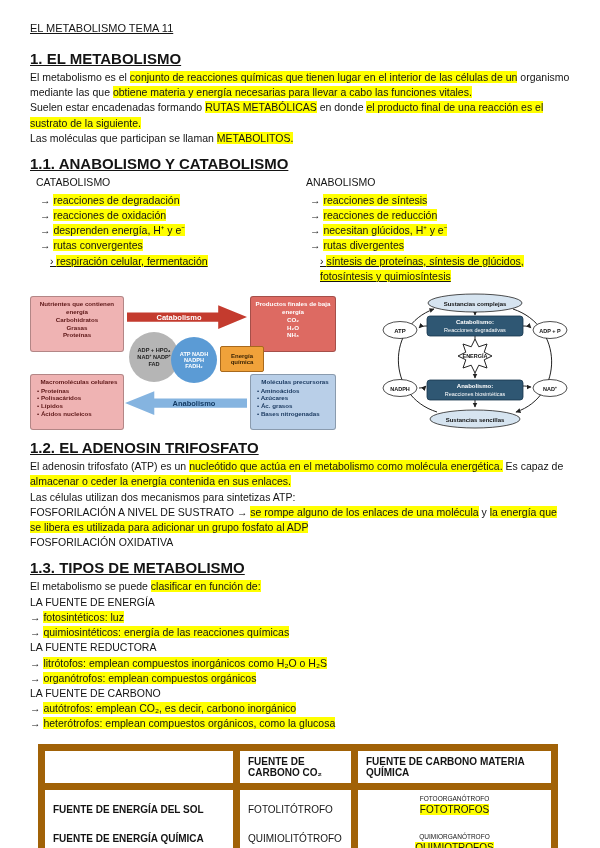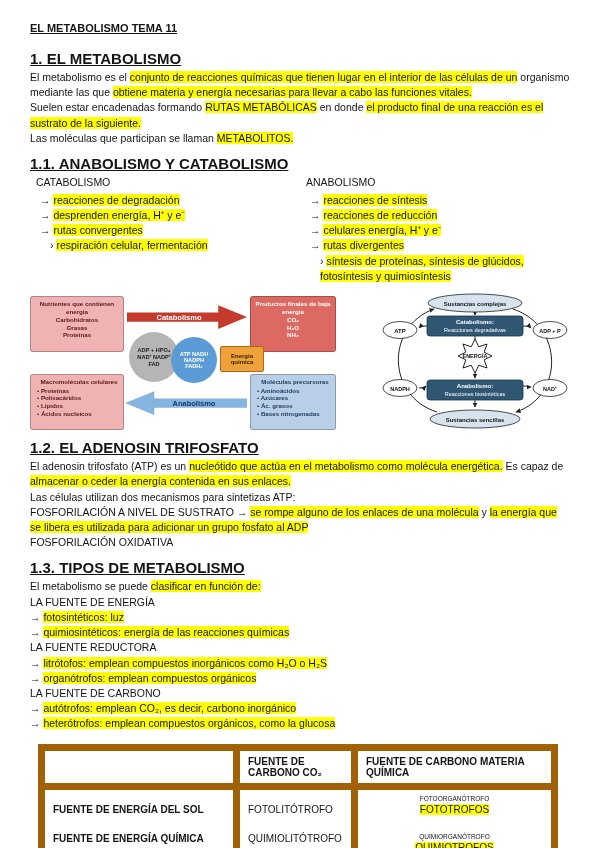--- a/index.html
+++ b/index.html
@@ -1,32 +1,32 @@
 <!DOCTYPE html>
 <html><head>
 <meta charset="utf-8">
 <style>
   * { box-sizing: border-box; }
   html,body { margin:0; padding:0; background:#e8e8e8; }
   body { font-family:"Liberation Sans", sans-serif; font-size:10.5px; color:#141414; }
   .page { width:600px; min-height:848px; margin:0 auto; background:#ffffff; padding:22px 30px 14px 30px; }
 
-  .doc-title { font-weight:bold; text-decoration:underline; font-size:11px; margin:0 0 16px 0; }
+  .doc-title { font-weight:normal; text-decoration:underline; font-size:11px; margin:0 0 16px 0; }
   .sec-heading { font-weight:bold; text-decoration:underline; font-size:15px; margin:9px 0 3px 0; }
   p.line { margin:0; line-height:1.45; }
   .caps-label { line-height:1.45; }
   .hl { background:#ffff00; }
   .hl-green { background:#00f000; padding:0 2px; }
 
   
   .cols { display:flex; margin:3px 0 6px 0; }
   .col { width:50%; padding-left:6px; }
   .col-title { margin-bottom:3px; line-height:1.4; }
   .item { line-height:1.45; padding-left:4px; }
-  .item.sub { padding-left:14px; }
+  .item.sub { padding-left:14px;text-decoration:underline; }
 
   
   .diagrams { display:flex; align-items:center; margin:8px 0 4px 0; }
 
   
   .dleft { position:relative; width:350px; height:138px; flex:0 0 auto; }
   .dl-box { position:absolute; border-radius:3px; padding:3px 2px; text-align:center; border:1px solid rgba(0,0,0,0.25); overflow:hidden; }
   .dl-box .t { font-weight:bold; font-size:6.2px; line-height:1.2; margin-bottom:1px; }
   .dl-box .l { font-size:6.2px; line-height:1.25; font-weight:bold; }
   .nutrients { left:0; top:4px; width:94px; height:56px; background:#efb3b3; color:#5c1616; }
@@ -82,29 +82,30 @@
   <p class="line"><span>El metabolismo es el </span><span class="hl">conjunto de reacciones químicas que tienen lugar en el interior de las células de un</span><span> organismo mediante las que </span><span class="hl">obtiene materia y energía necesarias para llevar a cabo las funciones vitales.</span></p>
   <p class="line"><span>Suelen estar encadenadas formando </span><span class="hl">RUTAS METABÓLICAS</span><span> en donde </span><span class="hl">el producto final de una reacción es el sustrato de la siguiente.</span></p>
   <p class="line"><span>Las moléculas que participan se llaman </span><span class="hl">METABOLITOS.</span></p>
 
   <div class="sec-heading">1.1. ANABOLISMO Y CATABOLISMO</div>
 
   <div class="cols">
     <div class="col">
       <div class="col-title">CATABOLISMO</div>
       <div class="item"><span>→ </span><span class="hl">reacciones de degradación</span></div>
+      <div class="item"><span>→ </span><span class="hl">reacciones de oxidación</span></div>
       <div class="item"><span>→ </span><span class="hl">desprenden energía, H⁺ y e⁻</span></div>
       <div class="item"><span>→ </span><span class="hl">rutas convergentes</span></div>
       <div class="item sub"><span>› </span><span class="hl">respiración celular, fermentación</span></div>
     </div>
     <div class="col">
       <div class="col-title">ANABOLISMO</div>
       <div class="item"><span>→ </span><span class="hl">reacciones de síntesis</span></div>
       <div class="item"><span>→ </span><span class="hl">reacciones de reducción</span></div>
-      <div class="item"><span>→ </span><span class="hl">celulares energía, H⁺ y e⁻</span></div>
+      <div class="item"><span>→ </span><span class="hl">necesitan glúcidos, H⁺ y e⁻</span></div>
       <div class="item"><span>→ </span><span class="hl">rutas divergentes</span></div>
       <div class="item sub"><span>› </span><span class="hl">síntesis de proteínas, síntesis de glúcidos, fotosíntesis y quimiosíntesis</span></div>
     </div>
   </div>
 
   <div class="diagrams">
 
     <div class="dleft">
       <div class="dl-box nutrients">
         <div class="t">Nutrientes que contienen energía</div>

